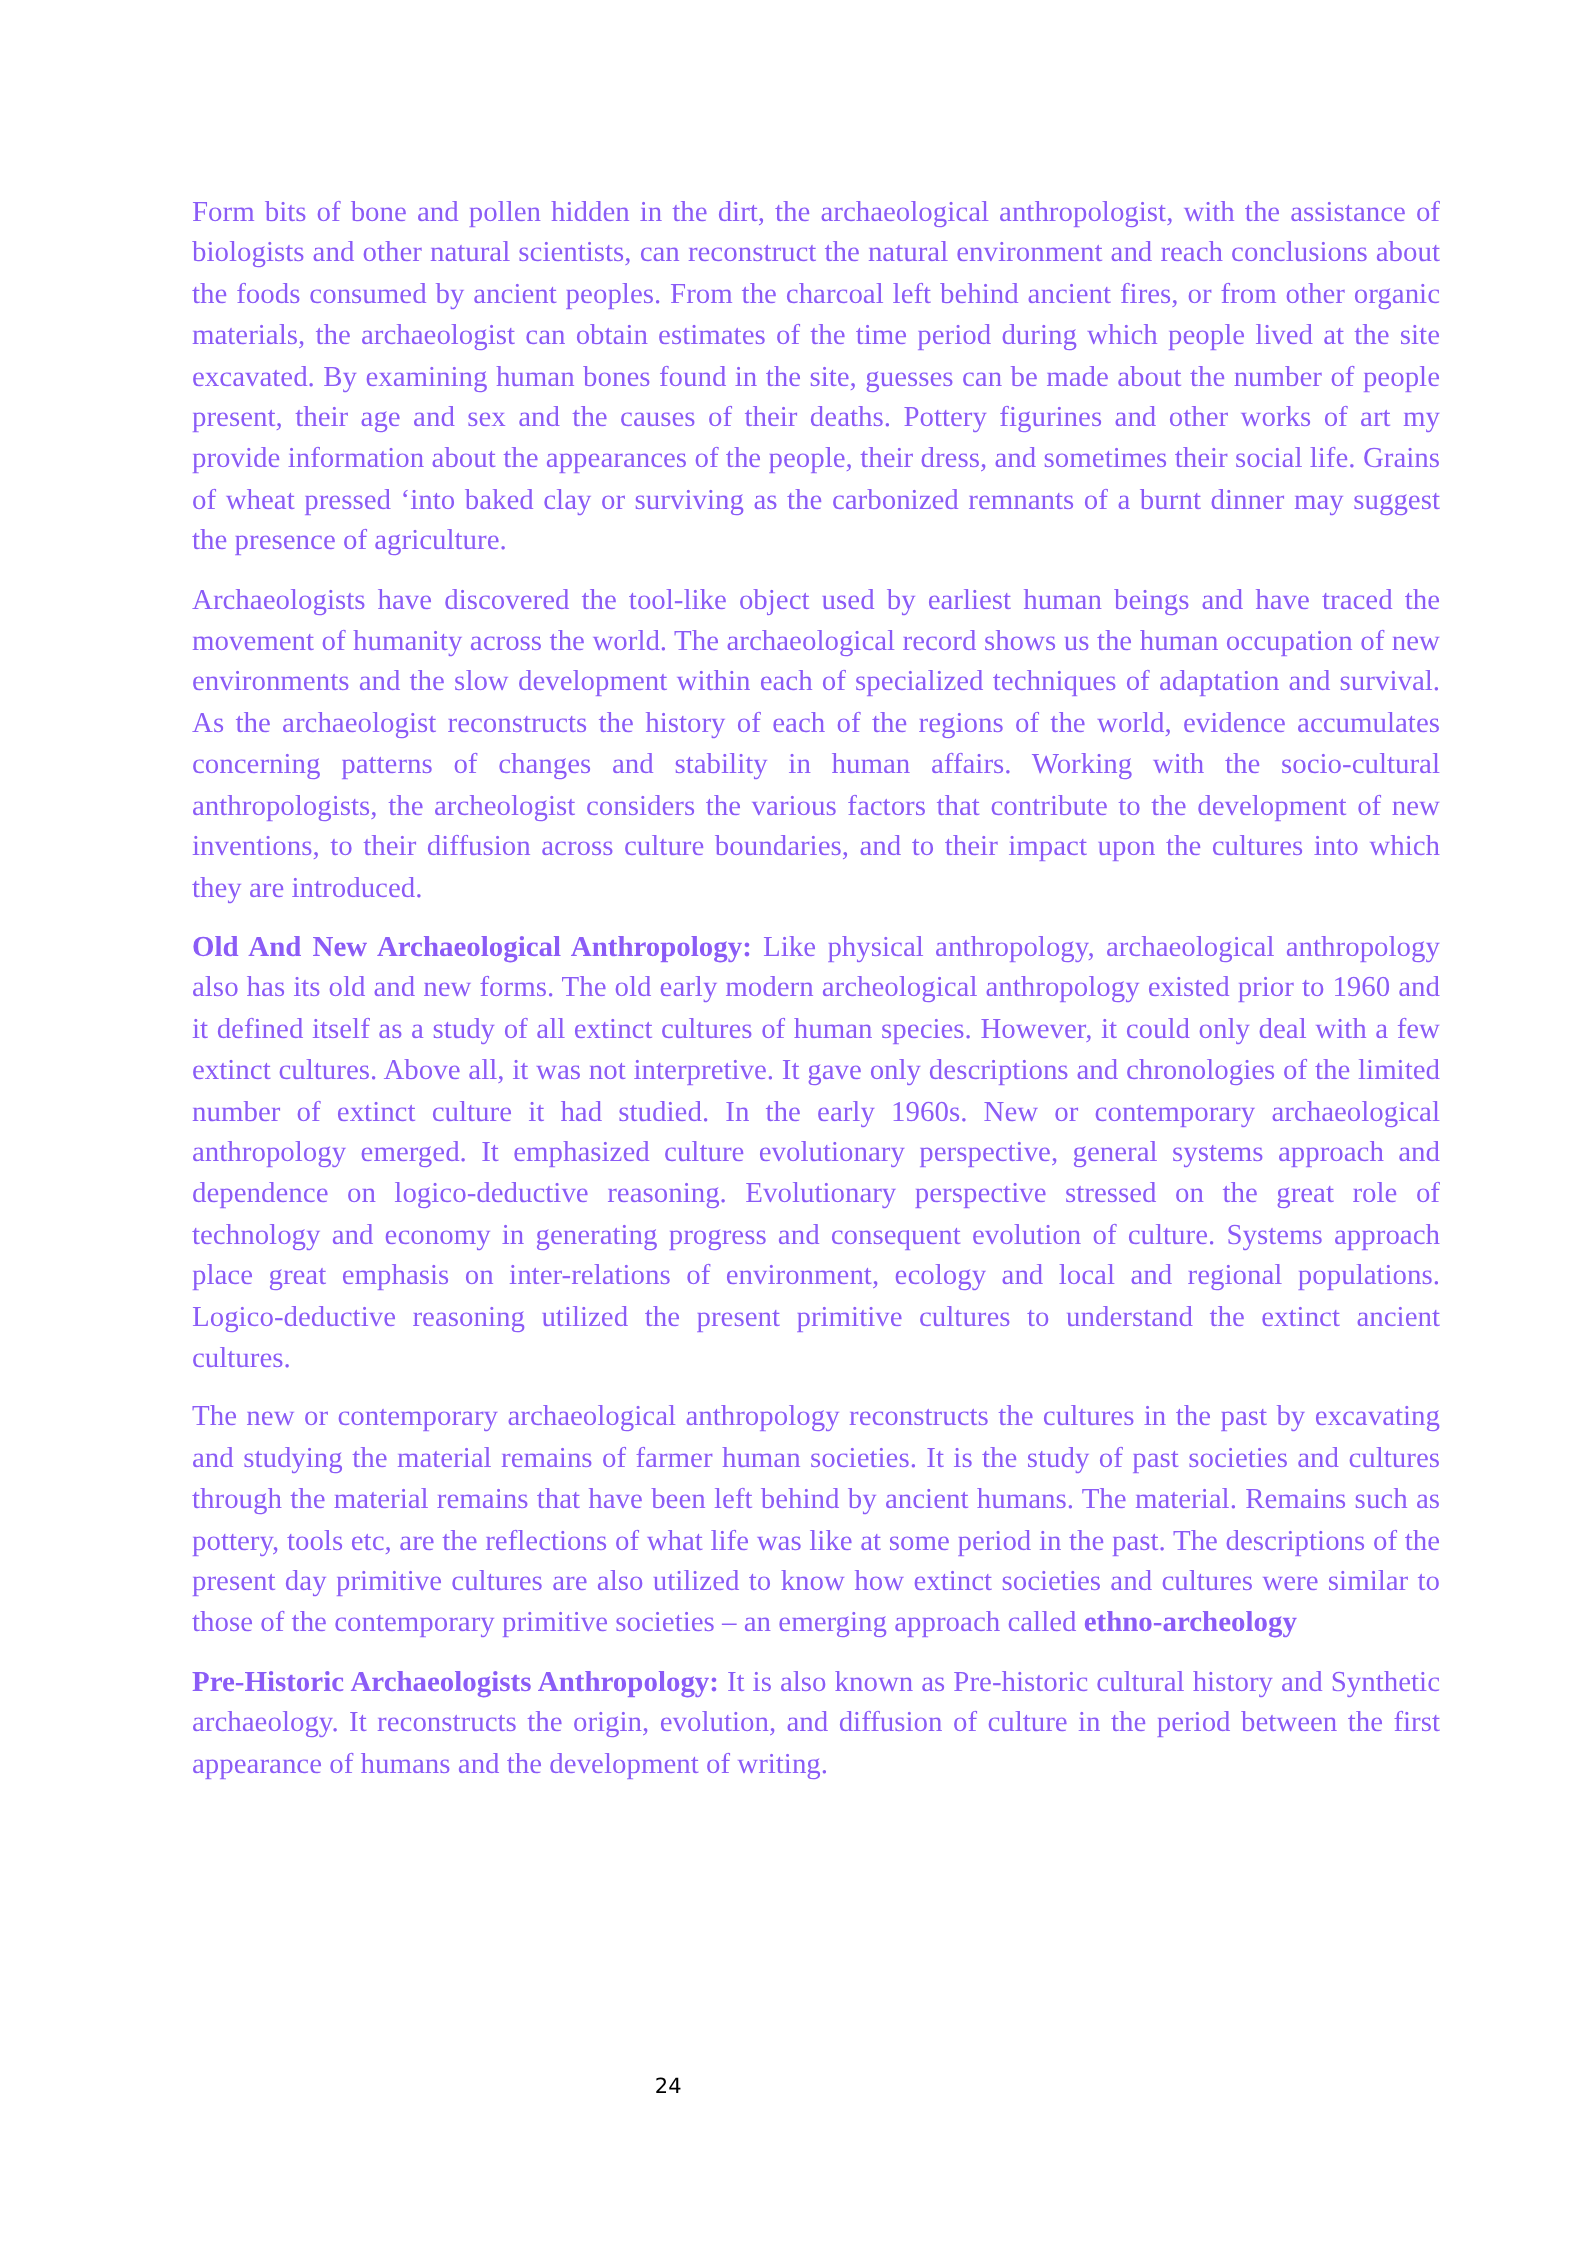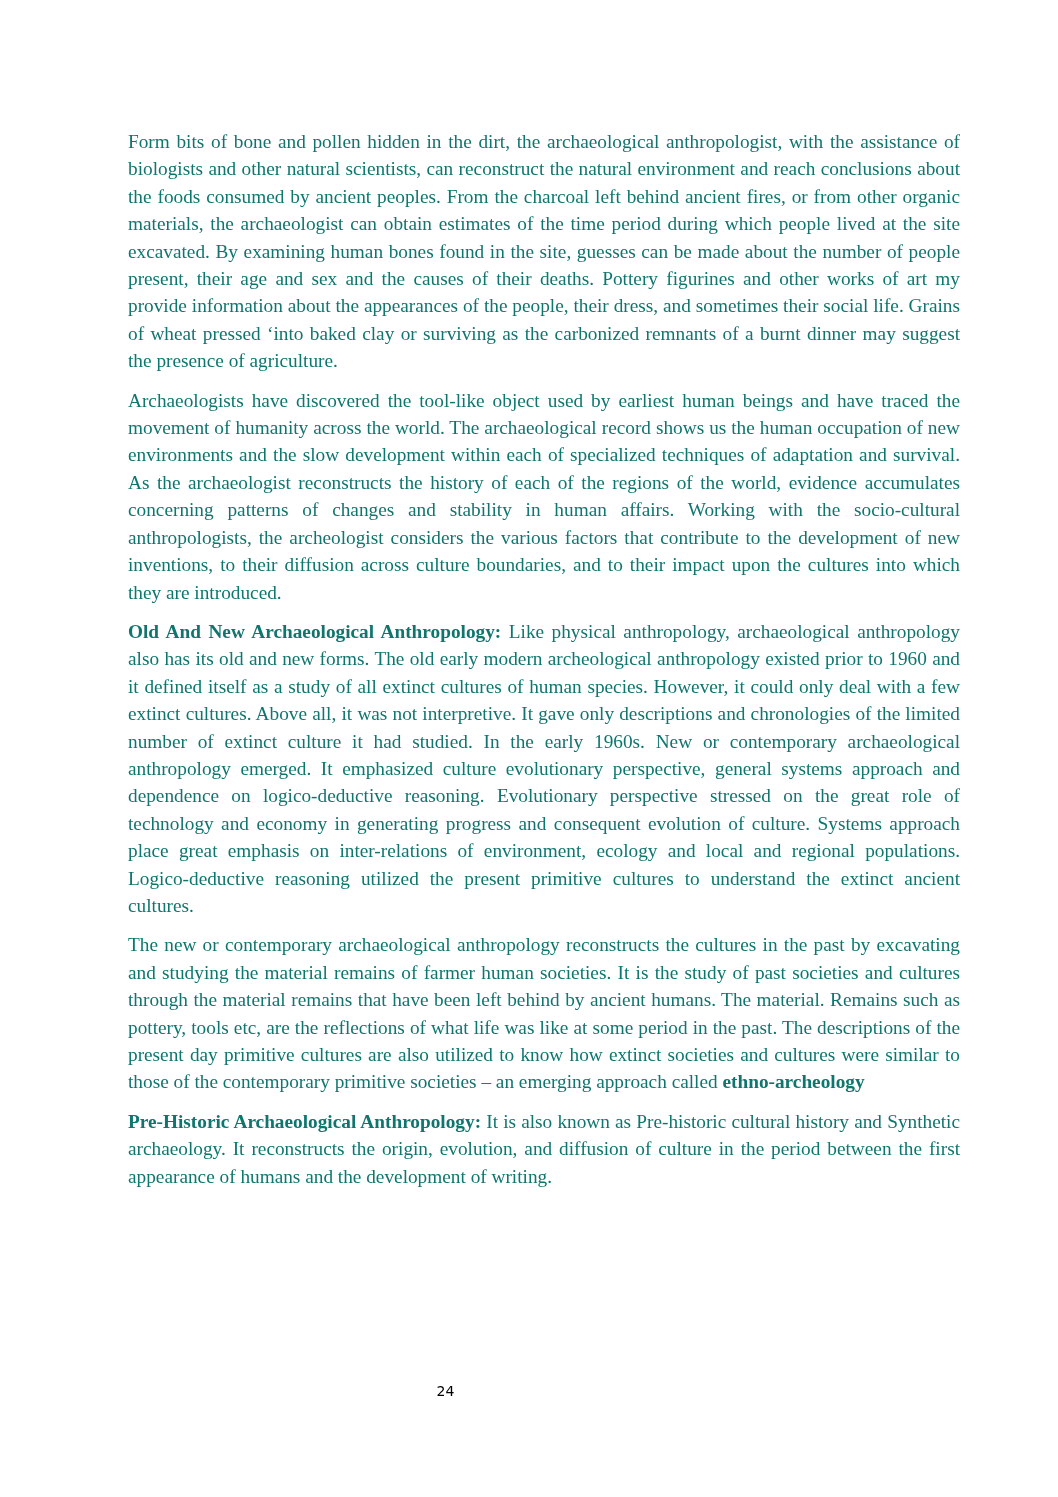--- a/index.html
+++ b/index.html
@@ -14,21 +14,21 @@
       overflow: hidden;
     }
     .page {
       position: absolute;
       left: 128px;
       top: 128px;
       width: 832px;
       font-family: "Liberation Serif", "DejaVu Serif", serif;
       font-size: 19.3px;
       line-height: 27.4px;
-      color: #0f766e;
+      color: #8b5cf6;
     }
     .para {
       margin: 0 0 12px 0;
       text-align: justify;
     }
     .bold {
       font-weight: bold;
     }
     .page-number {
       position: absolute;
@@ -57,18 +57,18 @@
   <p class="para">
     <span class="bold">Old And New Archaeological Anthropology:</span><span> Like physical anthropology, archaeological anthropology also has its old and new forms. The old early modern archeological anthropology existed prior to 1960 and it defined itself as a study of all extinct cultures of human species. However, it could only deal with a few extinct cultures. Above all, it was not interpretive. It gave only descriptions and chronologies of the limited number of extinct culture it had studied. In the early 1960s. New or contemporary archaeological anthropology emerged. It emphasized culture evolutionary perspective, general systems approach and dependence on logico-deductive reasoning. Evolutionary perspective stressed on the great role of technology and economy in generating progress and consequent evolution of culture. Systems approach place great emphasis on inter-relations of environment, ecology and local and regional populations. Logico-deductive reasoning utilized the present primitive cultures to understand the extinct ancient cultures.</span>
   </p>
 
   <p class="para">
     <span>The new  or  contemporary archaeological anthropology reconstructs the cultures in the past by excavating and studying the material remains of farmer human societies. It is the study of past societies and cultures through the material remains that have been left behind by ancient humans. The material. Remains such as pottery, tools etc, are the reflections of what life was like at some period in the past. The descriptions of the present day primitive cultures are also utilized to know how extinct societies and cultures were similar to those of the contemporary primitive societies – an emerging approach called </span><span class="bold">ethno-archeology</span>
   </p>
 
 
   <p class="para">
-    <span class="bold">Pre-Historic Archaeological Anthropology:</span><span> It is also known as Pre-historic cultural history and Synthetic archaeology. It reconstructs the origin, evolution, and diffusion of culture in the period between the first appearance of humans and the development of writing.</span>
+    <span class="bold">Pre-Historic Archaeologists Anthropology:</span><span> It is also known as Pre-historic cultural history and Synthetic archaeology. It reconstructs the origin, evolution, and diffusion of culture in the period between the first appearance of humans and the development of writing.</span>
   </p>
 
 </div>
 
 <div class="page-number">24</div>
 
 </body></html>

